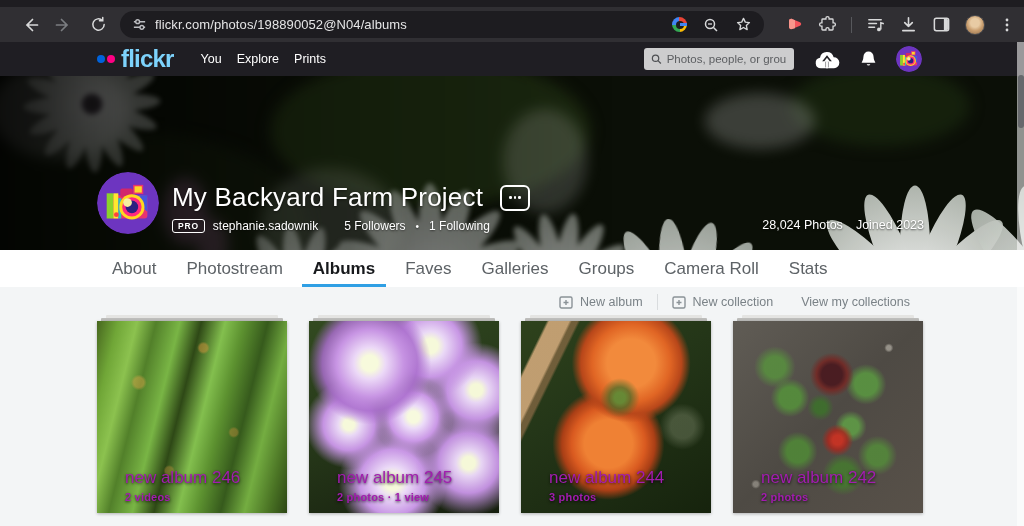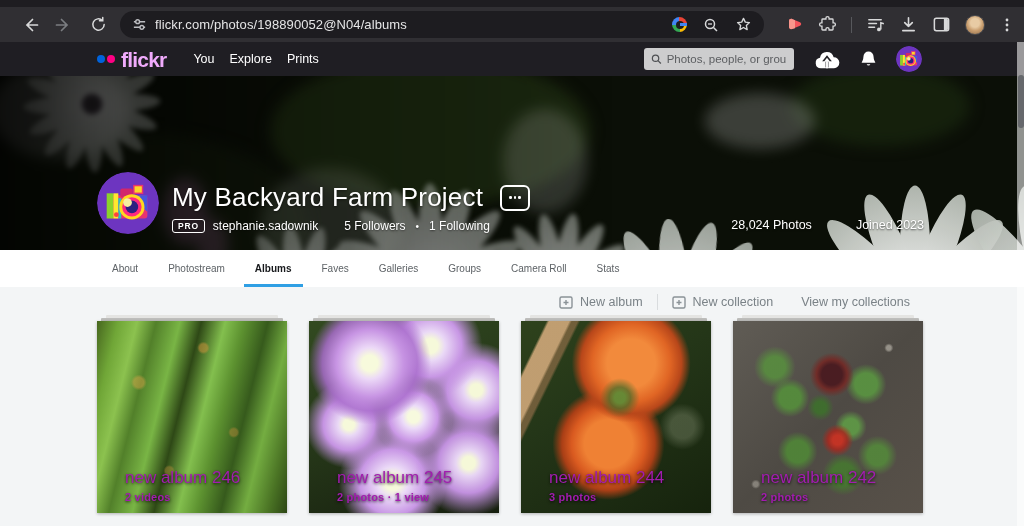--- a/index.html
+++ b/index.html
@@ -22,21 +22,21 @@
   .chrome-avatar { width:20px; height:20px; border-radius:50%; background:radial-gradient(circle at 50% 38%, #e8cba4 0 30%, #c99e6f 55%, #8a6a4a 100%); border:1px solid #4a4b4f; }
   .gdot { width:15px; height:15px; border-radius:50%; background:conic-gradient(#ea4335 0 25%, #fbbc05 25% 50%, #34a853 50% 75%, #4285f4 75% 100%); position:relative; }
   .gdot::after { content:""; position:absolute; inset:3.5px; border-radius:50%; background:#1d1c20; }
   .gdot::before { content:""; position:absolute; right:0; top:6px; width:7px; height:3px; background:#4285f4; z-index:1; }
 
   
   .fheader { position:absolute; top:42px; left:0; width:1024px; height:34px; background:#1f1e23; display:flex; align-items:center; padding:0 102px 0 97px; }
   .flogo { display:flex; align-items:center; gap:6px; }
   .flogo .dots { display:flex; gap:2px; }
   .flogo .dot { width:8px; height:8px; border-radius:50%; }
-  .flogo .wordmark { color:#f0abfc; font-weight:bold; font-size:21px; letter-spacing:-.8px; line-height:1; }
+  .flogo .wordmark { color:#7dd3fc; font-weight:bold; font-size:24px; letter-spacing:-.8px; line-height:1; }
   .fnav { display:flex; gap:15px; margin-left:27px; }
   .fnav a { color:#fff; font-size:12.5px; text-decoration:none; }
   .fheader-right { margin-left:auto; display:flex; align-items:center; gap:19px; }
   .fsearch { width:150px; height:22px; background:rgba(255,255,255,.78); border-radius:3px; display:flex; align-items:center; padding:0 7px; gap:5px; }
   .fsearch input { border:0; outline:0; background:transparent; width:100%; font-size:11.5px; color:#333; font-family:"Liberation Sans", sans-serif; }
   .fsearch input::placeholder { color:#5b5d60; opacity:1; }
   .f-avatar { width:26px; height:26px; border-radius:50%; overflow:hidden; flex:0 0 auto; }
 
   
   .cover { position:absolute; top:76px; left:0; width:1024px; height:174px; background:#0b0f07; overflow:hidden; }
@@ -44,25 +44,25 @@
   .profile { position:absolute; left:97px; bottom:16px; display:flex; align-items:flex-end; gap:13px; }
   .buddy { width:62px; height:62px; border-radius:50%; overflow:hidden; flex:0 0 auto; }
   .profile-text { padding-bottom:1px; }
   .title-row { display:flex; align-items:center; gap:17px; }
   .ptitle { color:#fff; font-size:26px; font-weight:400; letter-spacing:.2px; text-shadow:0 1px 3px rgba(0,0,0,.5); line-height:1.1; }
   .more-btn { width:30px; height:26px; border:2px solid #fff; border-radius:6px; display:flex; align-items:center; justify-content:center; gap:2px; background:rgba(0,0,0,.1); }
   .more-btn i { width:2.5px; height:2.5px; border-radius:50%; background:#fff; }
   .meta-row { display:flex; align-items:center; gap:8px; margin-top:7px; color:#fff; font-size:12px; text-shadow:0 1px 2px rgba(0,0,0,.5); }
   .pro { border:1.5px solid #fff; border-radius:3px; font-size:8.5px; font-weight:bold; letter-spacing:.8px; padding:1.5px 5px; line-height:1; }
   .meta-row .dim { margin:0 2px; font-size:10px; }
-  .cover-stats { position:absolute; right:100px; bottom:18px; display:flex; gap:44px; color:#fff; font-size:12.5px; text-shadow:0 1px 2px rgba(0,0,0,.6);margin-top:24px; }
+  .cover-stats { position:absolute; right:100px; bottom:18px; display:flex; gap:13px; color:#fff; font-size:12.5px; text-shadow:0 1px 2px rgba(0,0,0,.6);margin-top:24px; }
 
   
   .tabs { position:absolute; top:250px; left:0; width:1024px; height:37px; background:#fff; display:flex; align-items:stretch; padding-left:97px; }
-  .tab { display:flex; align-items:center; padding:0 15px; font-size:10px; color:#5d6266; cursor:pointer; position:relative; }
+  .tab { display:flex; align-items:center; padding:0 15px; font-size:17px; color:#5d6266; cursor:pointer; position:relative; }
   .tab.active { color:#17191c; font-weight:bold; }
   .tab.active::after { content:""; position:absolute; left:4px; right:4px; bottom:0; height:3px; }
 
   
   .albar { position:absolute; top:287px; left:0; width:1024px; height:30px; display:flex; align-items:center; justify-content:flex-end; padding-right:100px; gap:0; color:#7a8287; font-size:12.5px; }
   .albar .item { display:flex; align-items:flex-end; gap:7px; padding:0 14px; cursor:pointer; }
   .albar .sep { width:1px; height:16px; background:#d9dcde; }
   .albar svg { display:block; }
 
   

